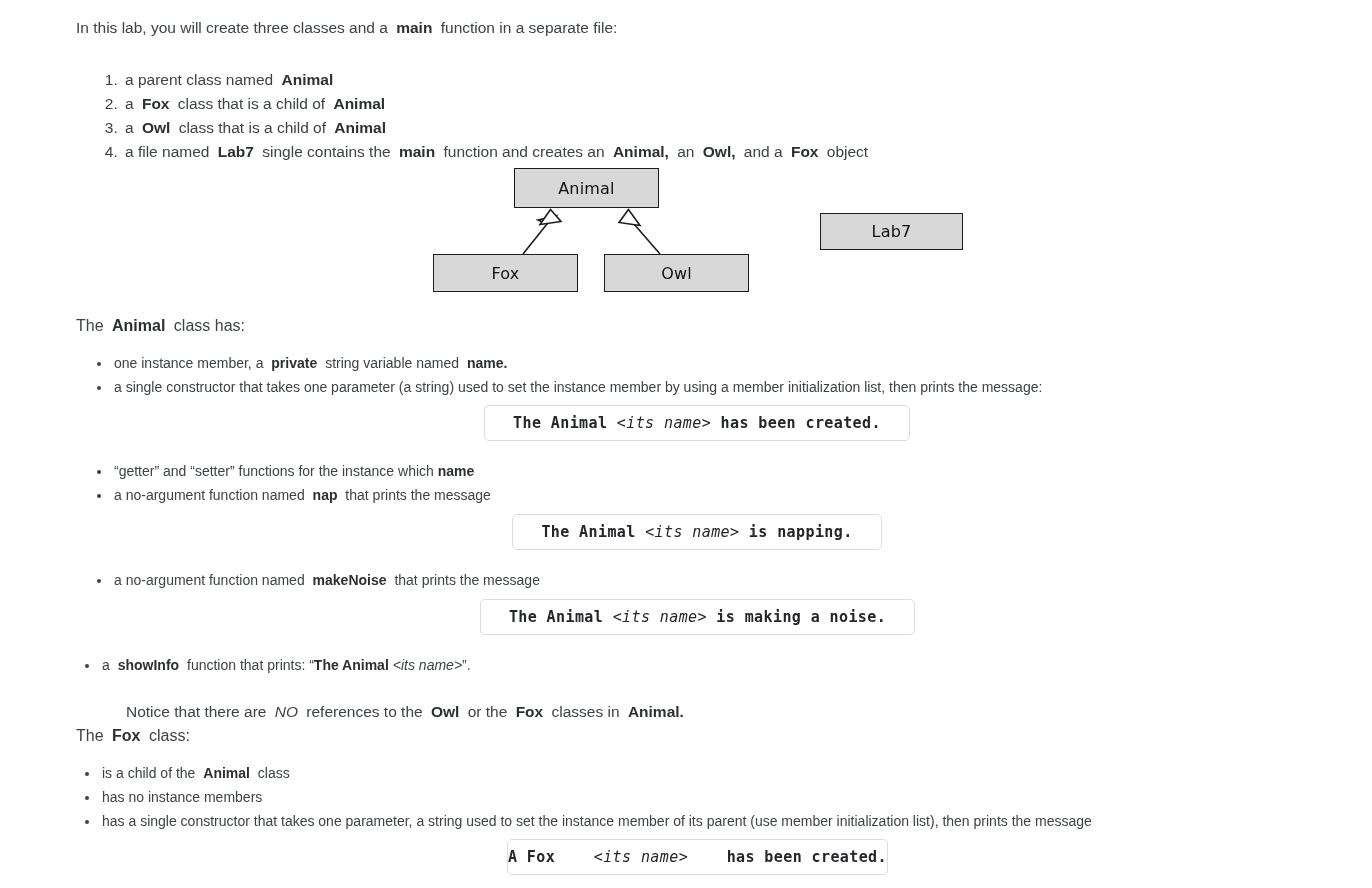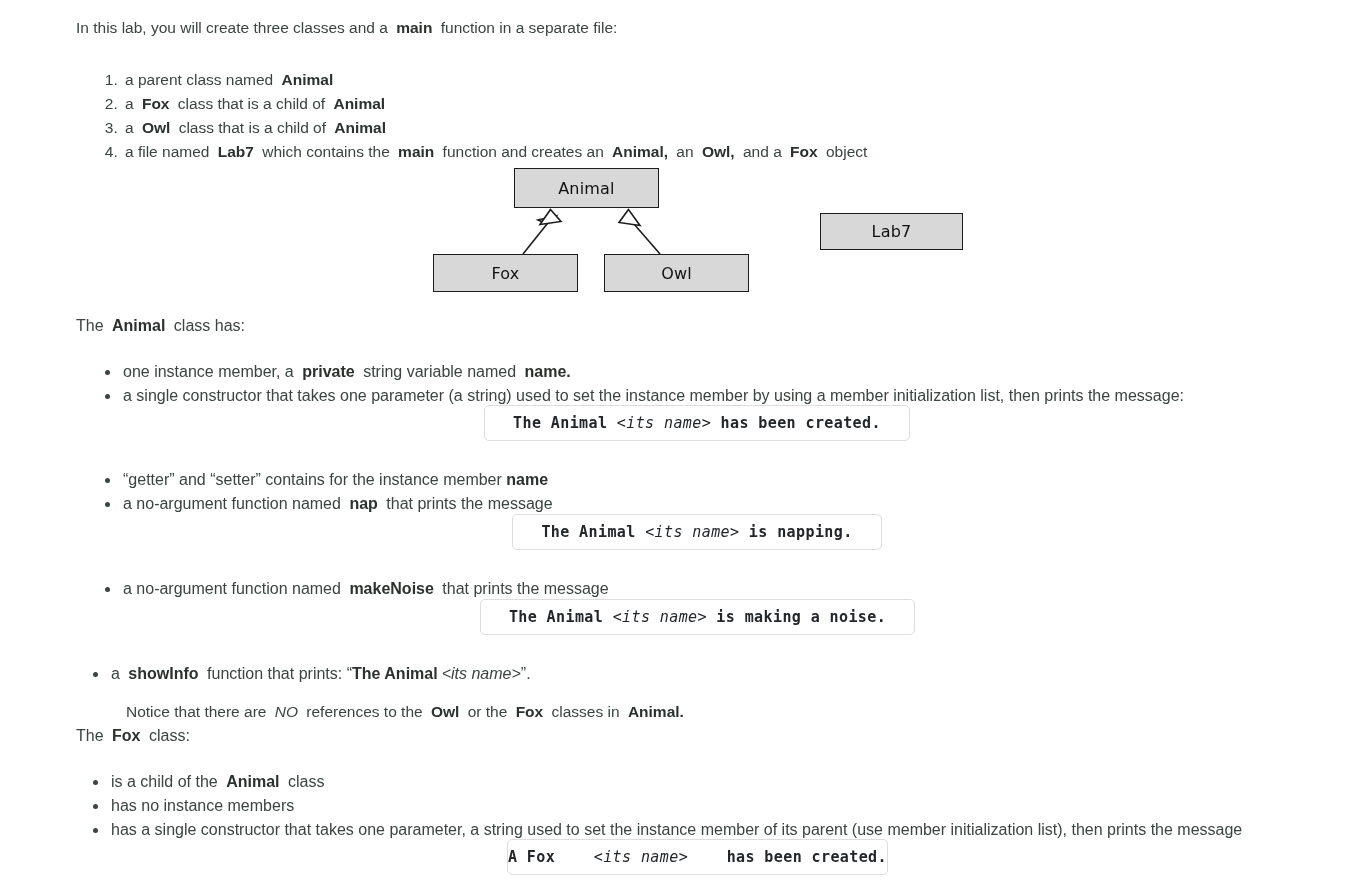--- a/index.html
+++ b/index.html
@@ -41,23 +41,23 @@
     margin: 16px;
     padding-left: 30px;
     font-size: 15.5px;
     line-height: 24px;
     color: #3a4540;
     list-style-position: outside;
   }
   ol.numlist li { white-space: nowrap; padding-left: 3px; }
 
   ul.bullets {
-    margin: 9px;
+    margin: 0;
     padding-left: 36px;
-    font-size: 16px;
+    font-size: 14px;
     line-height: 24px;
     color: #3a4540;
     list-style-type: disc;
   }
   ul.bullets li { white-space: nowrap; padding-left: 2px; }
 
   .section-head {
     position: absolute;
     left: 76px;
     font-size: 16px;
@@ -155,21 +155,21 @@
     </li>
     <li>
       <span>a</span><span class="sp"></span>
       <b>Owl</b><span class="sp"></span>
       <span>class that is a child of</span><span class="sp"></span>
       <b>Animal</b>
     </li>
     <li>
       <span>a file named</span><span class="sp"></span>
       <b>Lab7</b><span class="sp"></span>
-      <span>which contains the</span><span class="sp"></span>
+      <span>single contains the</span><span class="sp"></span>
       <b>main</b><span class="sp"></span>
       <span>function and creates an</span><span class="sp"></span>
       <b>Animal,</b><span class="sp"></span>
       <span>an</span><span class="sp"></span>
       <b>Owl,</b><span class="sp"></span>
       <span>and a</span><span class="sp"></span>
       <b>Fox</b><span class="sp"></span>
       <span>object</span>
     </li>
   </ol>
@@ -205,21 +205,21 @@
     </li>
     <li>a single constructor that takes one parameter (a string) used to set the instance member by using a member initialization list, then prints the message:</li>
   </ul>
 
   <div class="codebox" style="left:484px; top:405px; width:426px; height:36px;">
     <span>The Animal </span><span class="var">&lt;its name&gt;</span><span> has been created.</span>
   </div>
 
   <ul class="bullets" style="position:absolute; left:76px; top:459px;">
     <li>
-      <span>“getter” and “setter” contains for the instance member</span>
+      <span>“getter” and “setter” functions for the instance which</span>
       <b>name</b>
     </li>
     <li>
       <span>a no-argument function named</span><span class="sp"></span>
       <b>nap</b><span class="sp"></span>
       <span>that prints the message</span>
     </li>
   </ul>
 
   <div class="codebox" style="left:512px; top:514px; width:370px; height:36px;">

